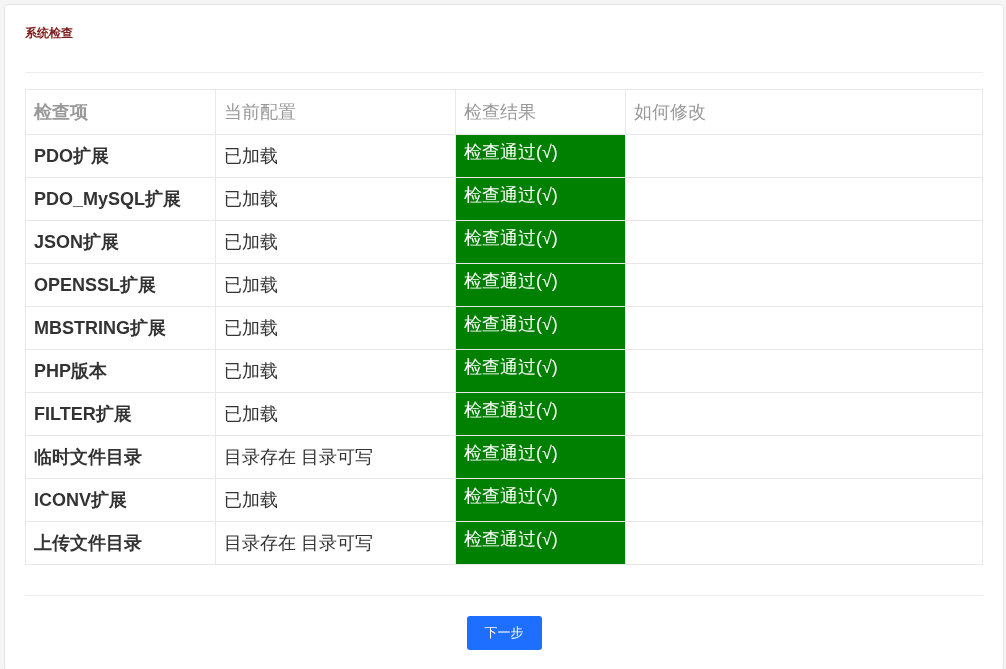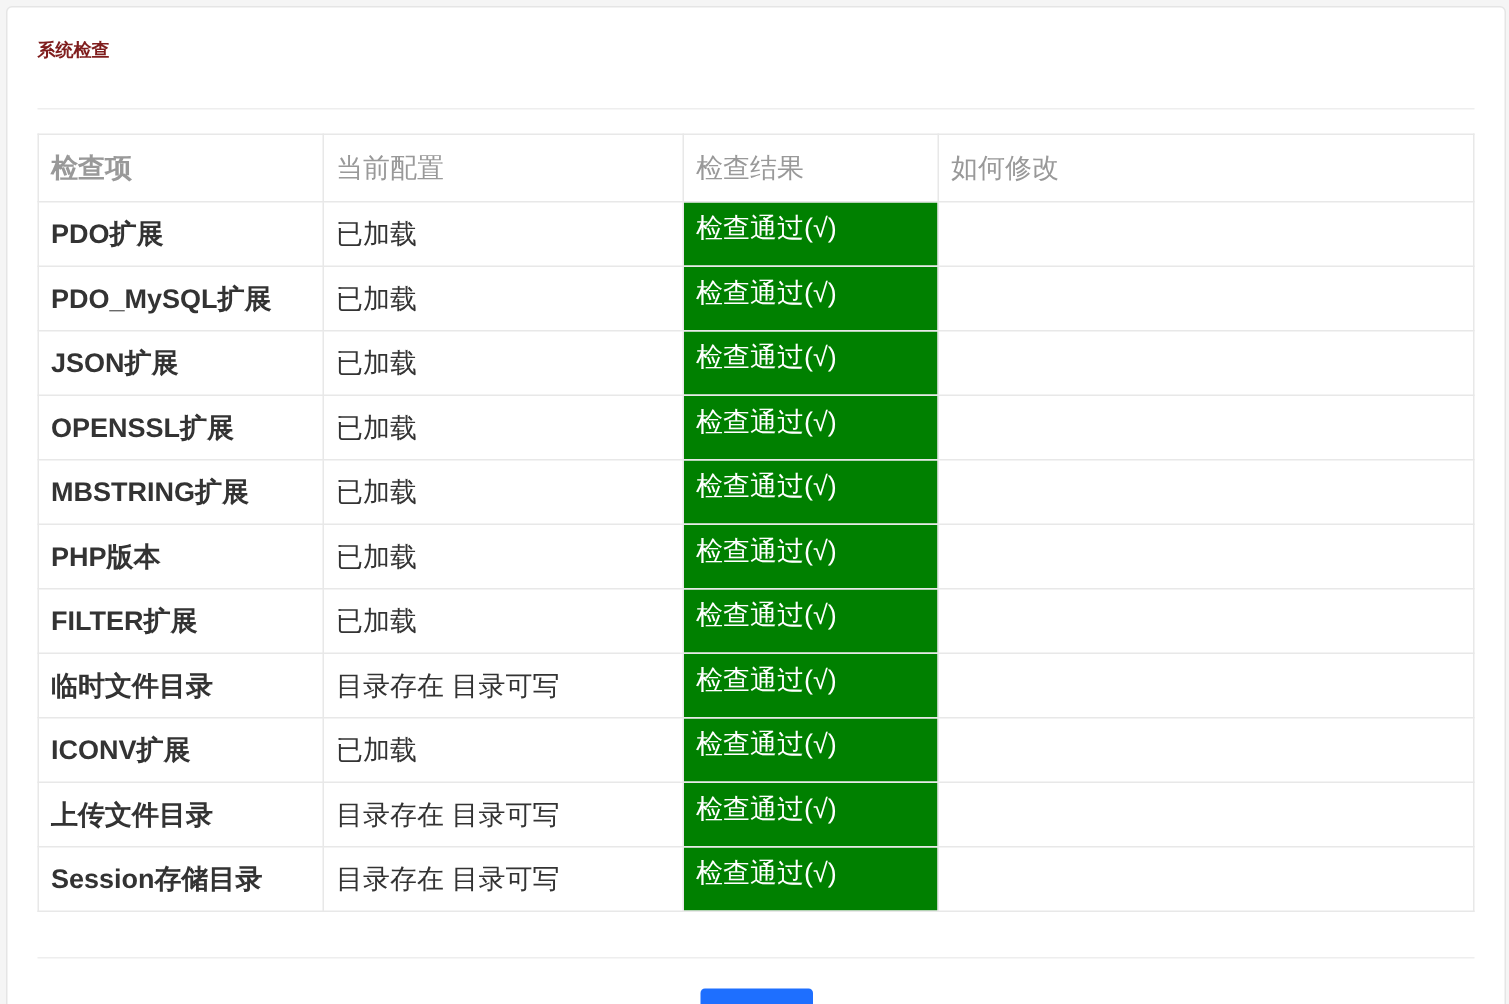--- a/index.html
+++ b/index.html
@@ -182,28 +182,20 @@
           <td class="cell-pad"></td>
         </tr>
         <tr>
           <td class="col-item cell-pad">上传文件目录</td>
           <td class="col-config cell-pad">目录存在 目录可写</td>
           <td class="col-result">
             <span class="result-pass">检查通过(√)</span>
           </td>
           <td class="cell-pad"></td>
         </tr>
-        <tr>
-          <td class="col-item cell-pad">Session存储目录</td>
-          <td class="col-config cell-pad">目录存在 目录可写</td>
-          <td class="col-result">
-            <span class="result-pass">检查通过(√)</span>
-          </td>
-          <td class="cell-pad"></td>
-        </tr>
       </tbody>
   </table>
 
   <hr class="footer-divider">
 
   <div class="btn-row">
     <button class="btn-next">下一步</button>
   </div>
 </div>
 

